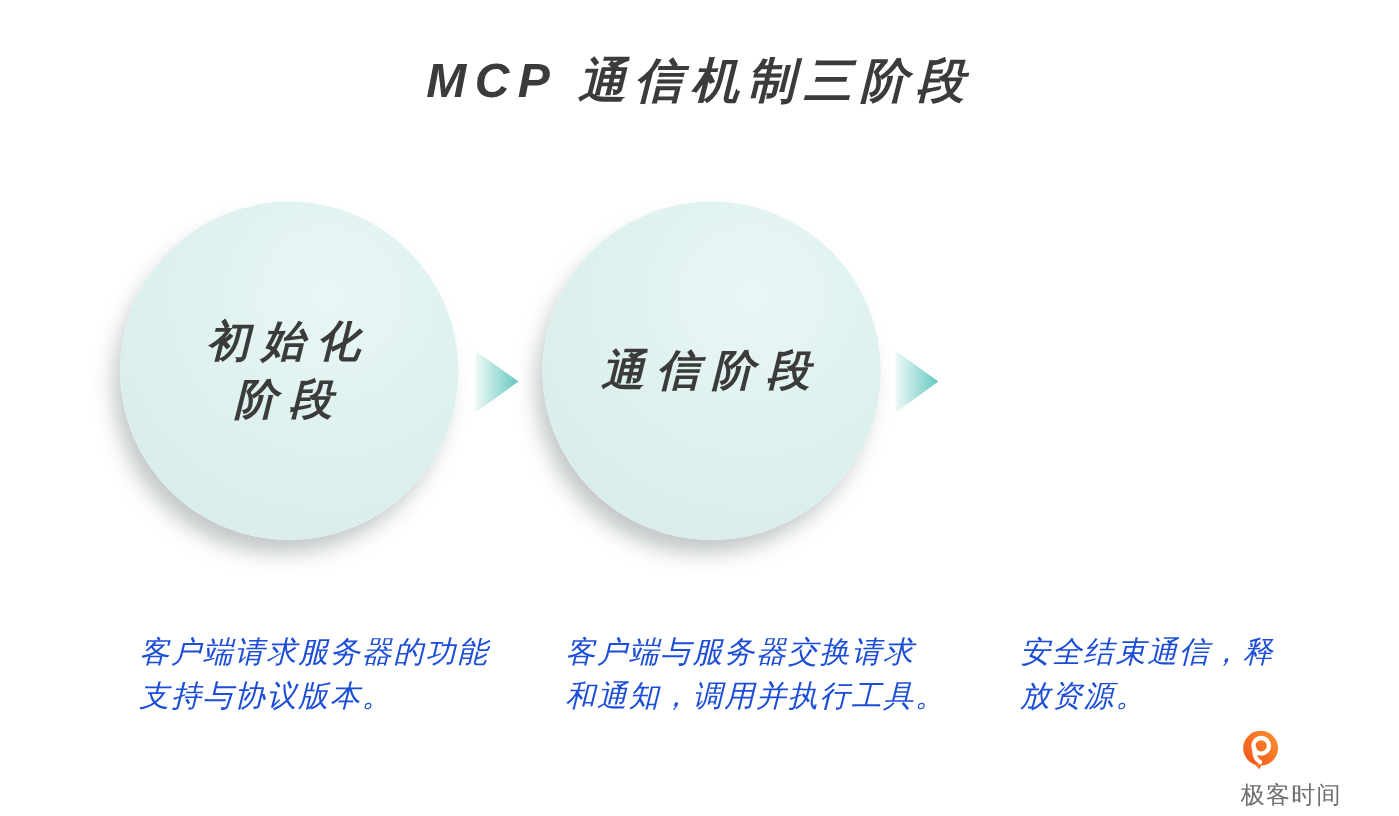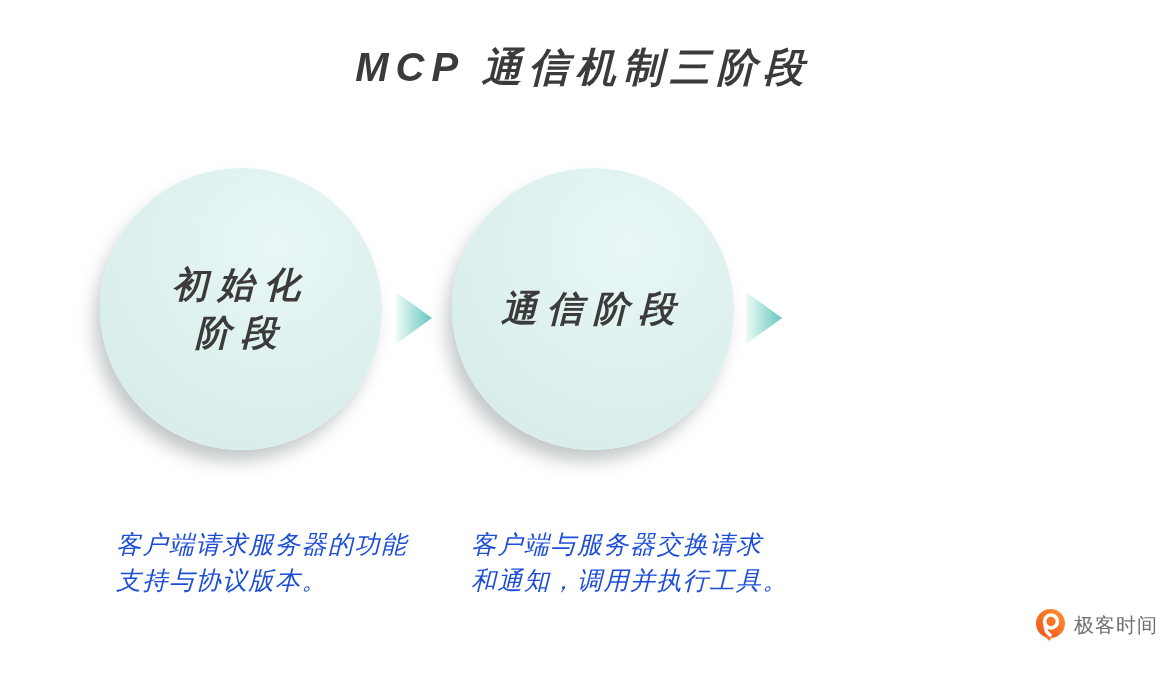--- a/index.html
+++ b/index.html
@@ -76,22 +76,23 @@
   }
   .stage-desc.d1 { left: 116px; }
   .stage-desc.d2 { left: 455px; margin-left: 16px; }
   .stage-desc.d3 { left: 850px; }
 
   .brand {
     position: absolute;
     left: 1034px;
     top: 608px;
     display: flex;
-    align-items: center;
+    align-items: flex-start;
     gap: 7px;
+    flex-direction: column;
   }
   .brand-icon { width: 33px; height: 34px; display: block; }
   .brand-name {
     font-size: 20px;
     color: #6f6f6f;
     letter-spacing: 1px;
     white-space: nowrap;
   }
 
   .defs-holder { position: absolute; width: 0; height: 0; overflow: hidden; }
@@ -131,20 +132,22 @@
 
   <svg class="flow-arrow a2" viewBox="0 0 36 52">
     <polygon points="0,0 36,26 0,52" fill="url(#arrowGrad)"></polygon>
   </svg>
 
 
   <p class="stage-desc d1">客户端请求服务器的功能
 支持与协议版本。</p>
   <p class="stage-desc d2">客户端与服务器交换请求
 和通知，调用并执行工具。</p>
+  <p class="stage-desc d3">安全结束通信，释
+放资源。</p>
 
   <div class="brand">
     <svg class="brand-icon" viewBox="0 0 33 34">
       <circle cx="16.5" cy="15.5" r="14.5" fill="url(#logoGrad)"></circle>
       <path d="M11 28.5 L15.5 33 L18 28.5 Z" fill="url(#logoGrad)"></path>
       <circle cx="17" cy="13.5" r="6.5" fill="none" stroke="#ffffff" stroke-width="3.6"></circle>
       <path d="M11.5 16 C11 20.5 12 24.5 16 27" fill="none" stroke="#ffffff" stroke-width="3.6" stroke-linecap="round"></path>
     </svg>
     <span class="brand-name">极客时间</span>
   </div>

